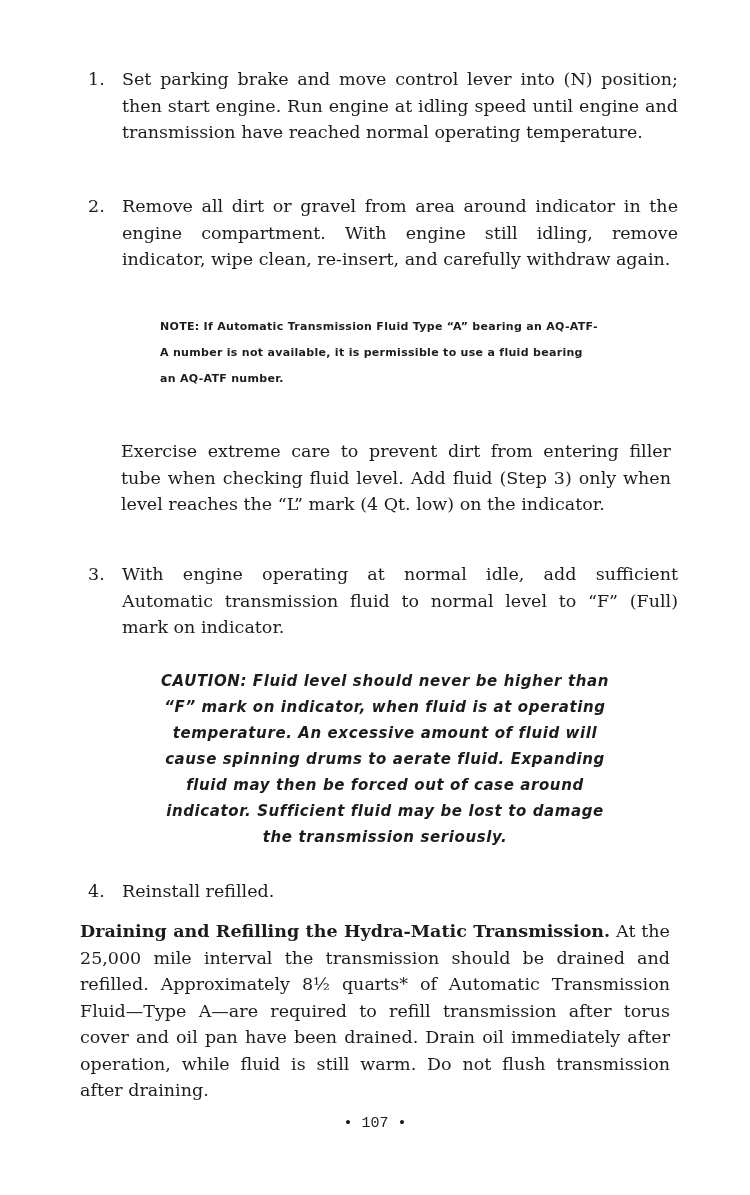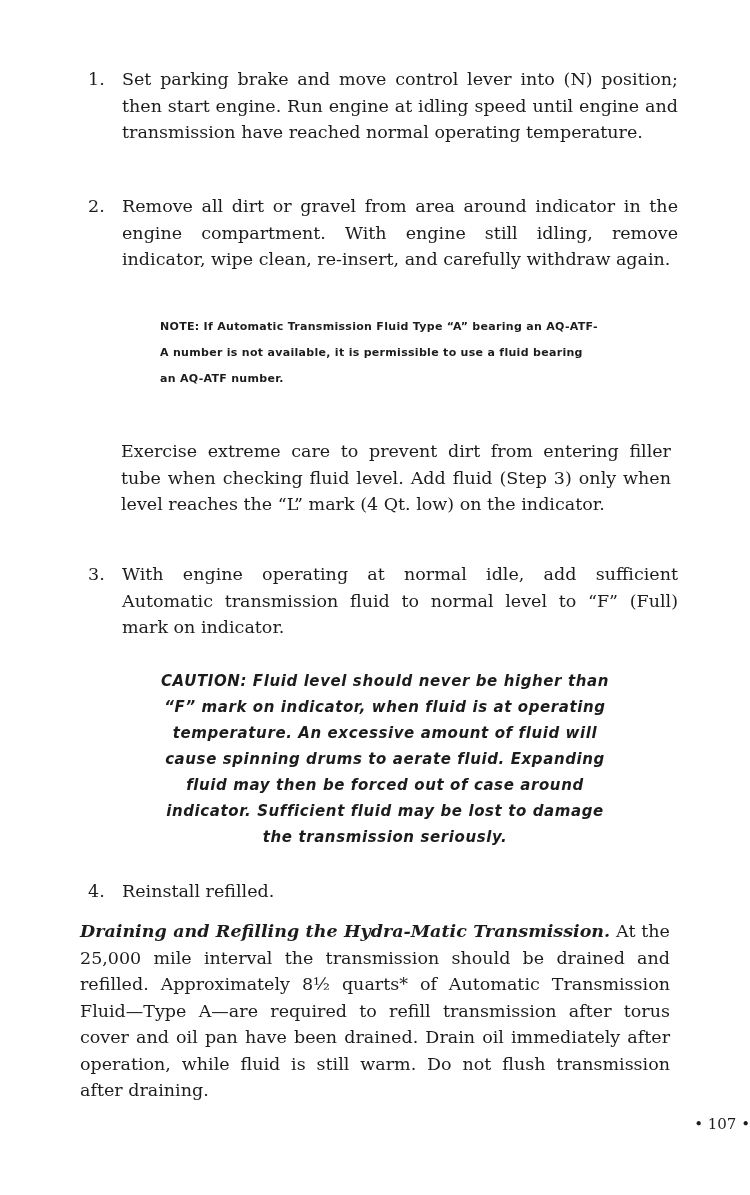--- a/index.html
+++ b/index.html
@@ -64,27 +64,28 @@
       letter-spacing: 0.6px;
     }
     .section {
       position: absolute;
       left: 80px;
       width: 590px;
       font-size: 17.5px;
       line-height: 26.5px;
       text-align: justify;
     }
-    .section .heading { font-weight: bold; font-style: italic; }
+    .section .heading { font-weight: bold; }
     .page-number {
       position: absolute;
       left: 0; width: 750px;
       top: 1115px;
-      text-align: right;
+      text-align: center;
       font-size: 15px;
+      font-family: Liberation Mono, monospace;
     }
   </style>
 </head>
 <body>
 
 <div class="page">
 
   <div class="step" style="top:66px;">
     <span class="num">1.</span>
     <div class="text">Set parking brake and move control lever into (N) position; then start engine. Run engine at idling speed until engine and transmission have reached normal operating temperature.</div>

